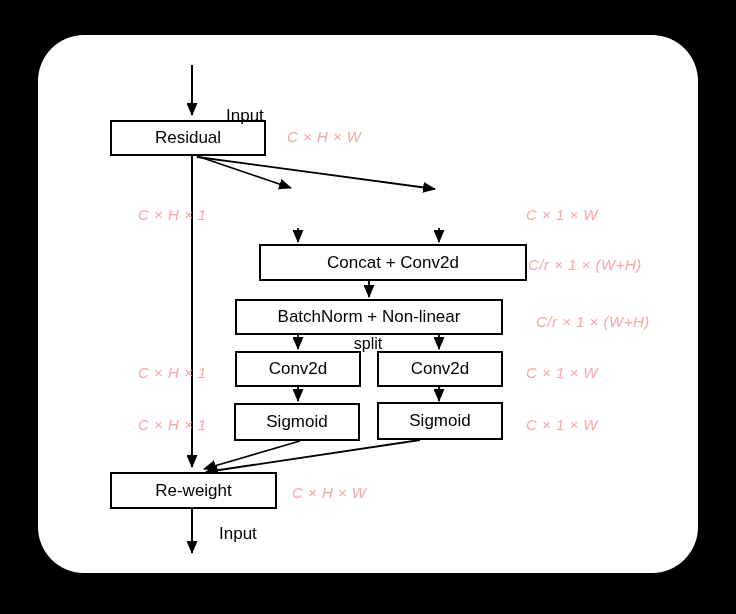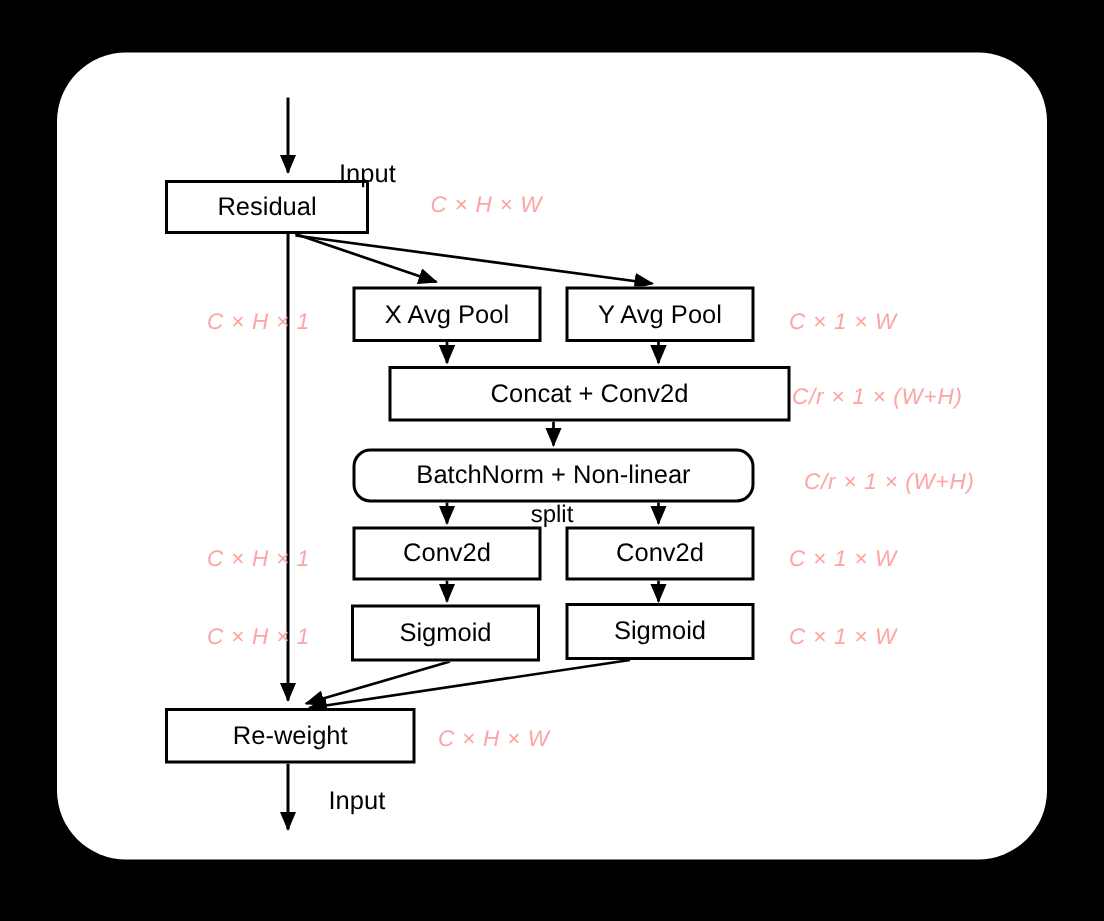--- a/index.html
+++ b/index.html
@@ -102,25 +102,23 @@
     <line x1="439" y1="387" x2="439" y2="401" stroke="#000" stroke-width="1.8" marker-end="url(#ah)"></line>
     <line x1="300" y1="441" x2="204" y2="469" stroke="#000" stroke-width="1.8" marker-end="url(#ah)"></line>
     <line x1="420" y1="440" x2="206" y2="472" stroke="#000" stroke-width="1.8" marker-end="url(#ah)"></line>
     <line x1="192" y1="509" x2="192" y2="553" stroke="#000" stroke-width="2" marker-end="url(#ah)"></line>
   </svg>
 
   <div class="flow-label" style="left:226px; top:80px;margin-top:26px;">Input</div>
   <div class="flow-label" style="left:219px; top:524px;">Input</div>
   <div class="split-label" style="left:348px; top:335px; width:40px;">split</div>
 
-  <div class="box" style="left:110px; top:120px; width:136px; height:36px;">Residual</div>
-  <div class="box" style="left:235px; top:191px; width:126px; height:37px;">X Avg Pool</div>
-  <div class="box" style="left:377px; top:191px; width:126px; height:37px;">Y Avg Pool</div>
+  <div class="box" style="left:110px; top:120px; width:156px; height:36px;">Residual</div>
   <div class="box" style="left:235px; top:244px; width:268px; height:37px;margin-left:24px;">Concat + Conv2d</div>
-  <div class="box" style="left:235px; top:299px; width:268px; height:36px;border-radius:12px;">BatchNorm + Non-linear</div>
+  <div class="box" style="left:235px; top:299px; width:268px; height:36px;">BatchNorm + Non-linear</div>
   <div class="box" style="left:235px; top:351px; width:126px; height:36px;">Conv2d</div>
   <div class="box" style="left:377px; top:351px; width:126px; height:36px;">Conv2d</div>
   <div class="box" style="left:234px; top:403px; width:126px; height:38px;">Sigmoid</div>
   <div class="box" style="left:377px; top:402px; width:126px; height:38px;">Sigmoid</div>
   <div class="box" style="left:110px; top:472px; width:167px; height:37px;text-align:right;">Re-weight</div>
 
   <div class="dim-label" style="left:287px; top:128px;">C × H × W</div>
   <div class="dim-label" style="left:138px; top:206px;">C × H × 1</div>
   <div class="dim-label" style="left:526px; top:206px;">C × 1 × W</div>
   <div class="dim-label" style="left:528px; top:256px;">C/r × 1 × (W+H)</div>

